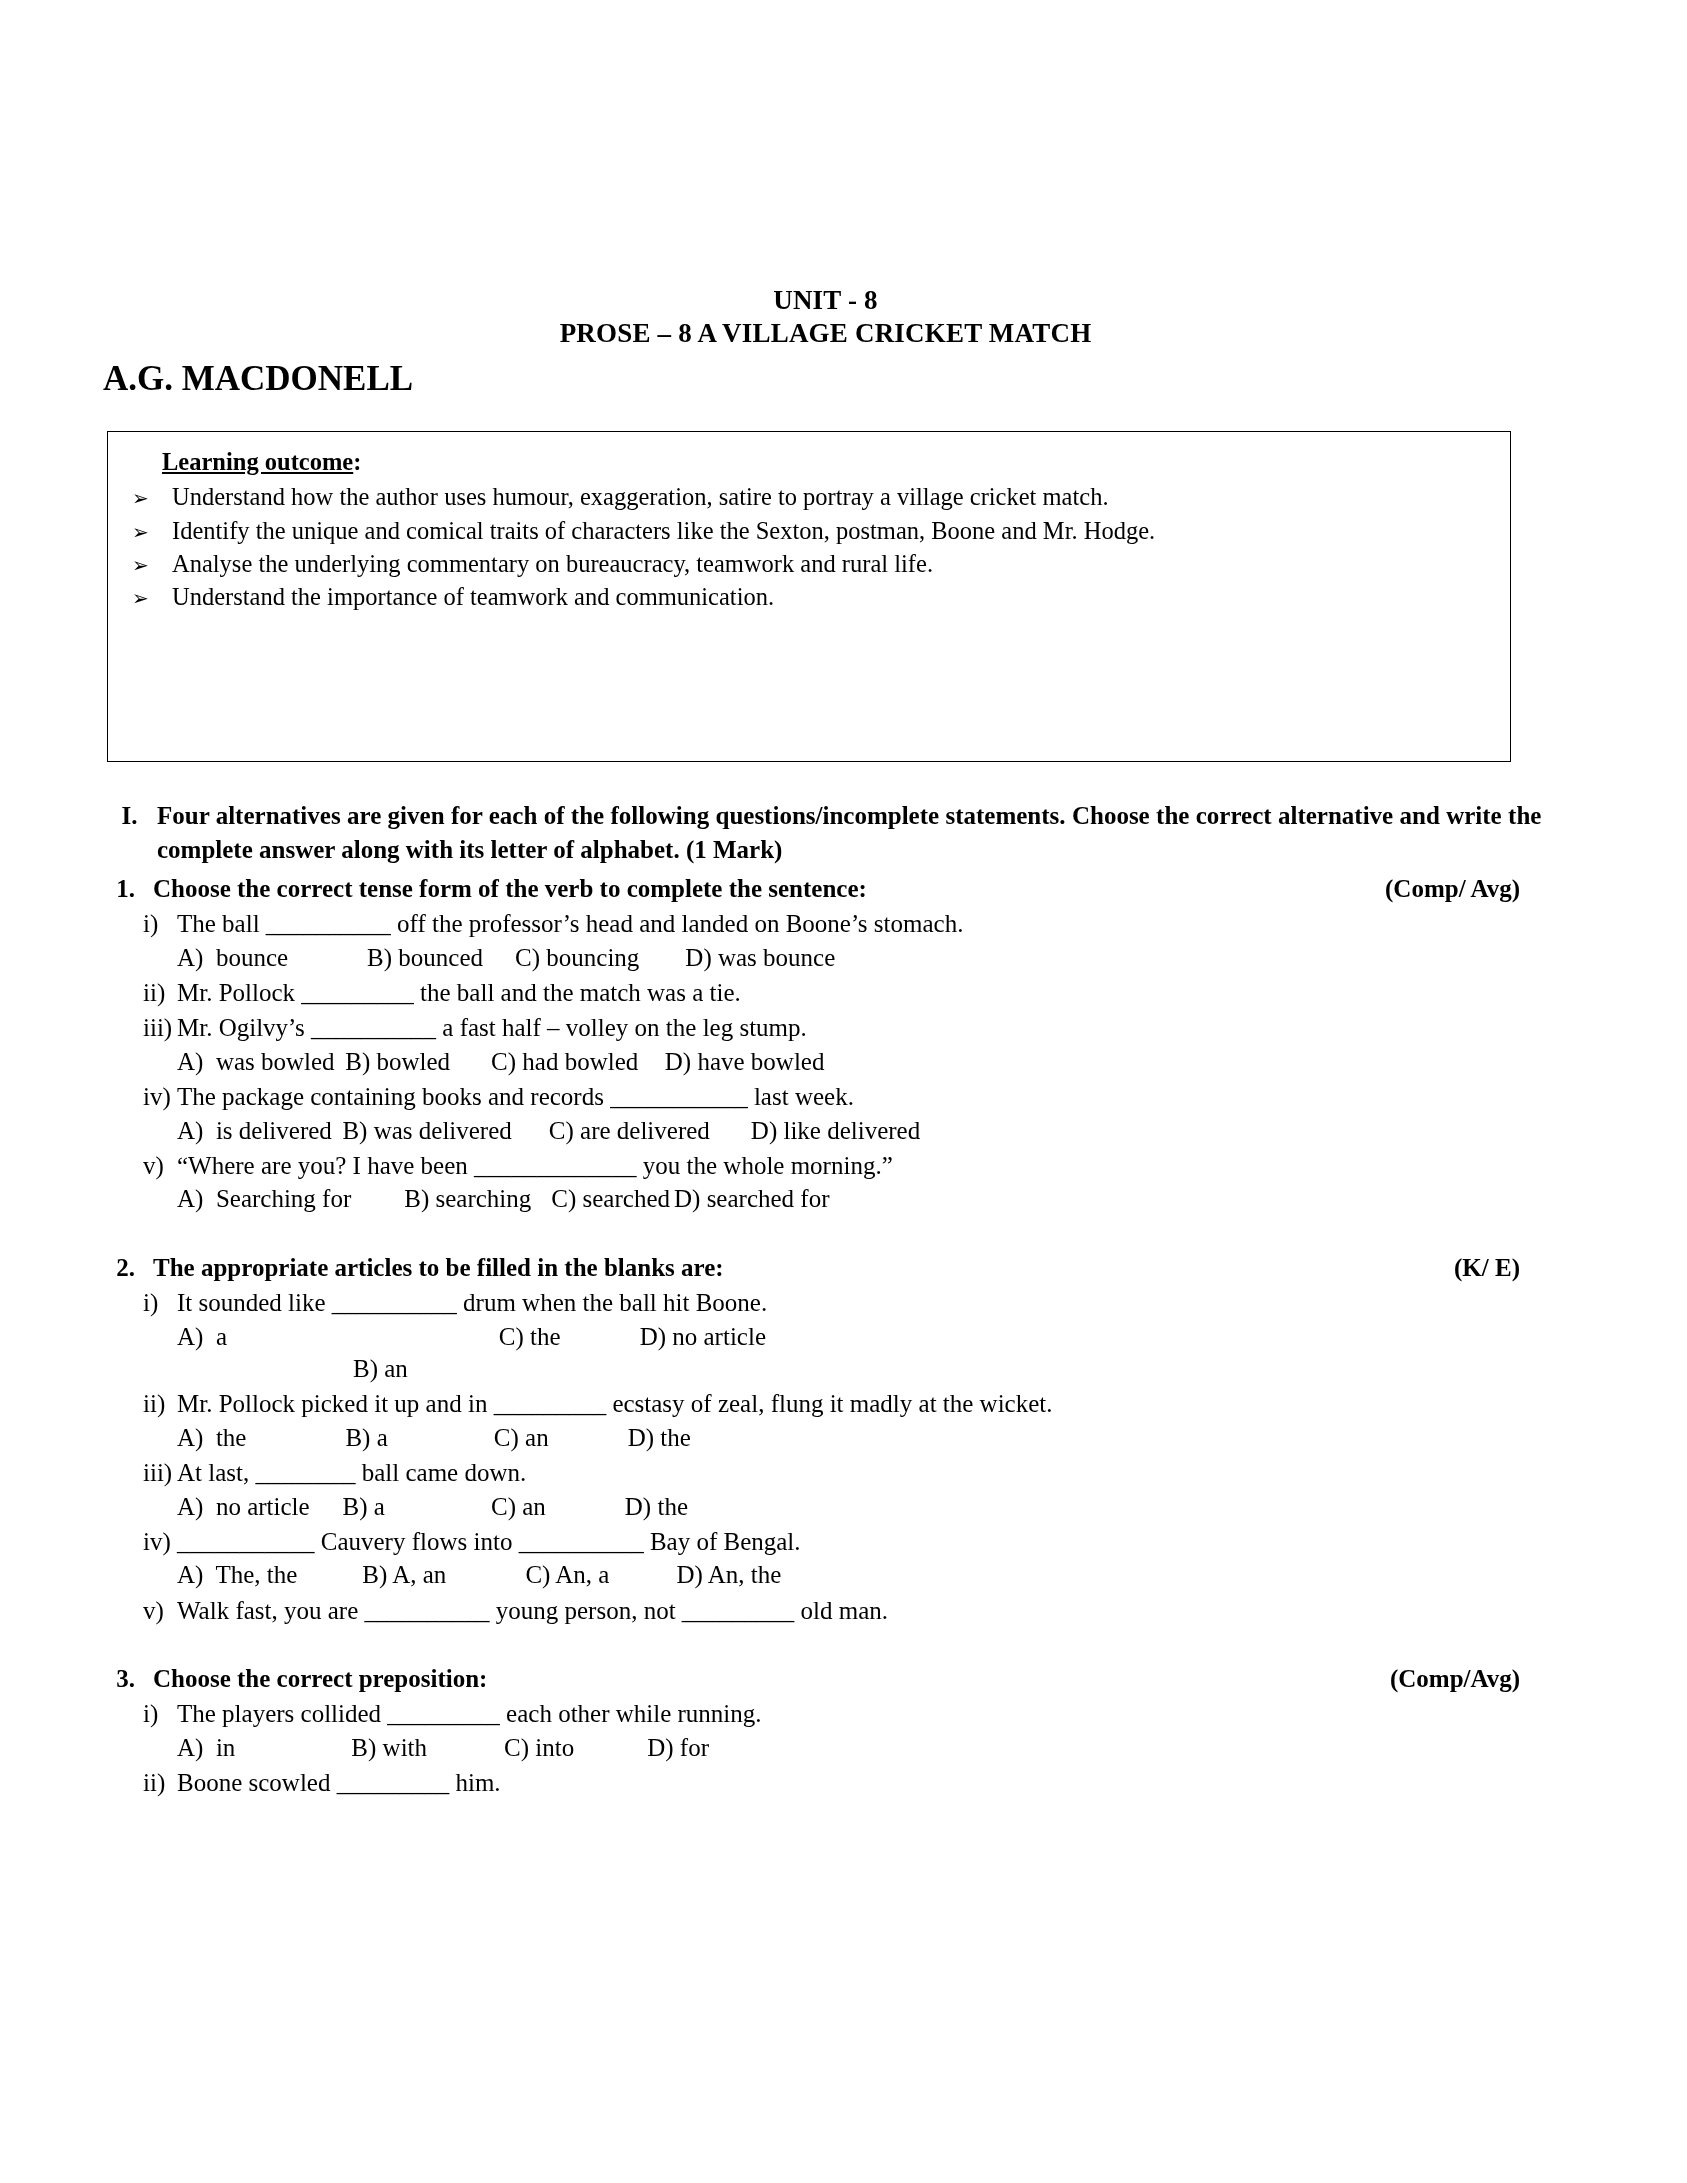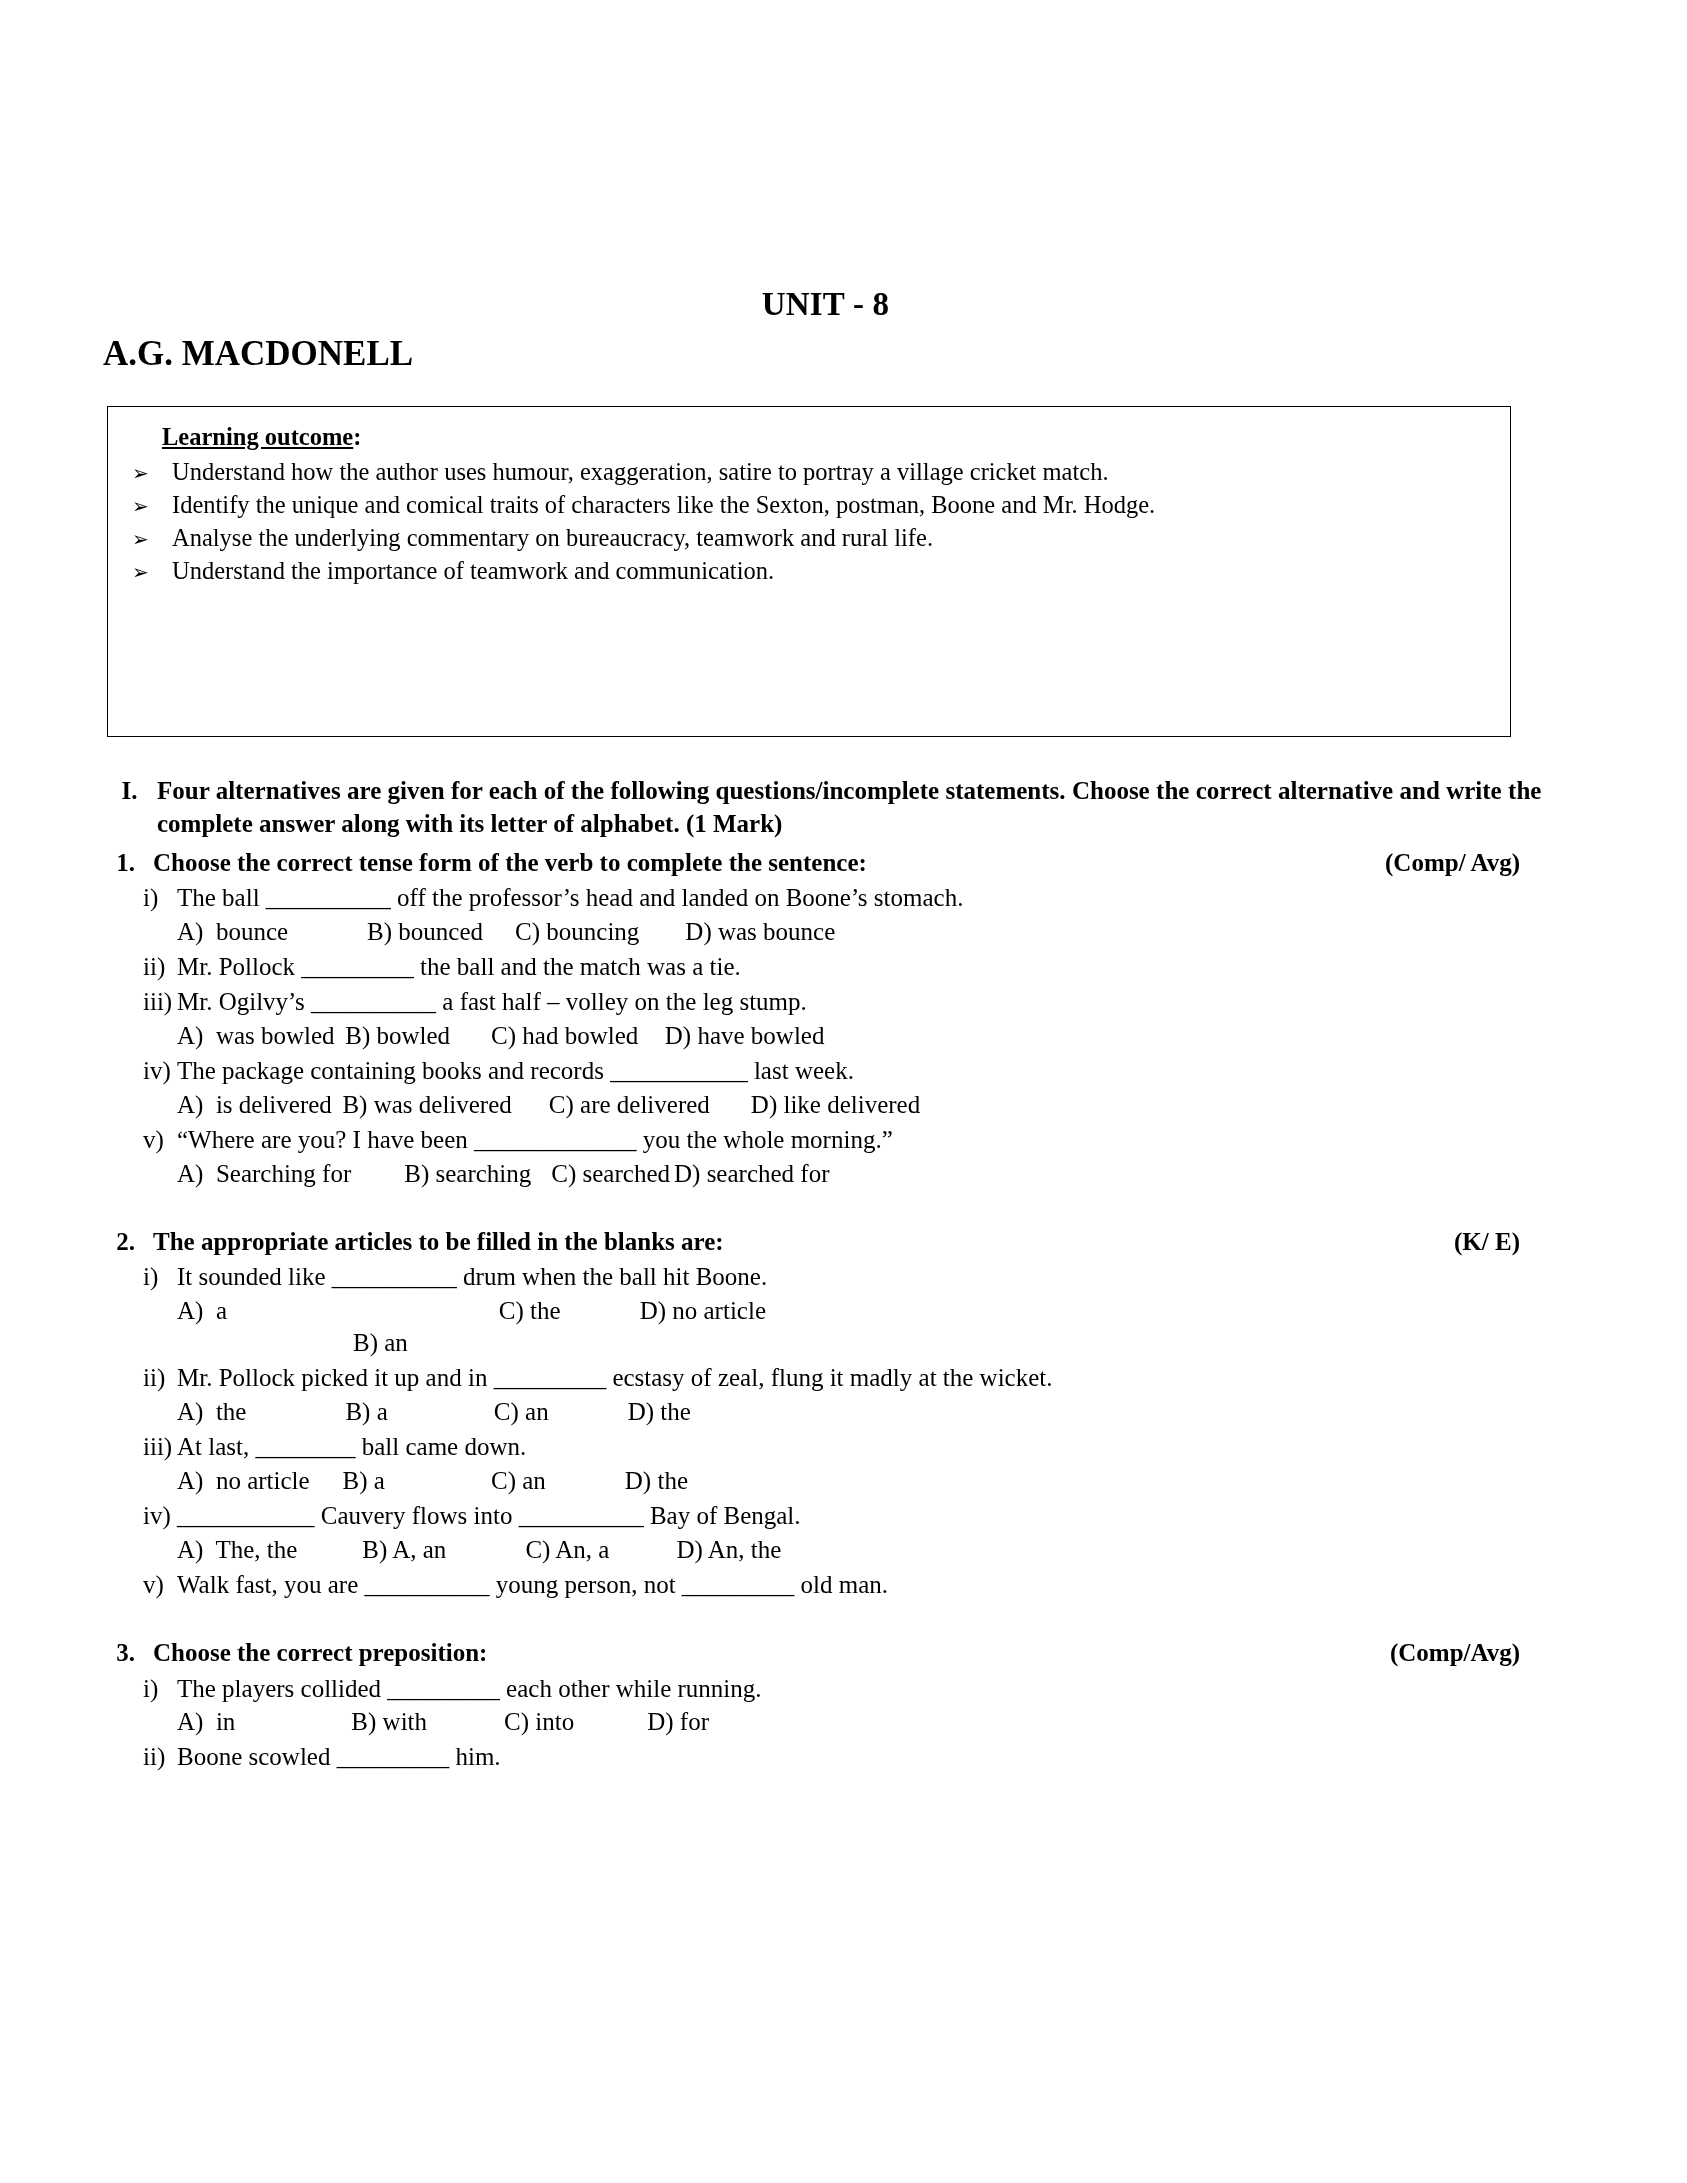--- a/index.html
+++ b/index.html
@@ -20,21 +20,21 @@
     height: 2183px;
     box-sizing: border-box;
     padding: 99px 139px 0 103px;
   }
   .title-block {
     text-align: center;
     margin-top: 185px;
   }
   .title-line {
     font-weight: bold;
-    font-size: 33px;
+    font-size: 27px;
     line-height: 1.22;
     letter-spacing: 0.2px;
   }
   .author {
     text-align: left;
     font-weight: bold;
     font-size: 35px;
     margin-top: 9.3px;
     padding-right: 6.6px;
   }
@@ -135,20 +135,21 @@
     white-space: pre;
   }
 </style>
 </head>
 <body>
 
 <div class="page">
 
   <div class="title-block">
     <div class="title-line">UNIT - 8</div>
+    <div class="title-line">PROSE – 8 A VILLAGE CRICKET MATCH</div>
   </div>
   <div class="author">A.G. MACDONELL</div>
 
   <div class="outcome-box">
     <div class="outcome-head"><u>Learning outcome</u><span>:</span></div>
 
     <div class="bullet-row">
       <span class="bullet-mark">➢</span>
       <span class="bullet-text">Understand how the author uses humour, exaggeration, satire to portray a village cricket match.</span>
     </div>

